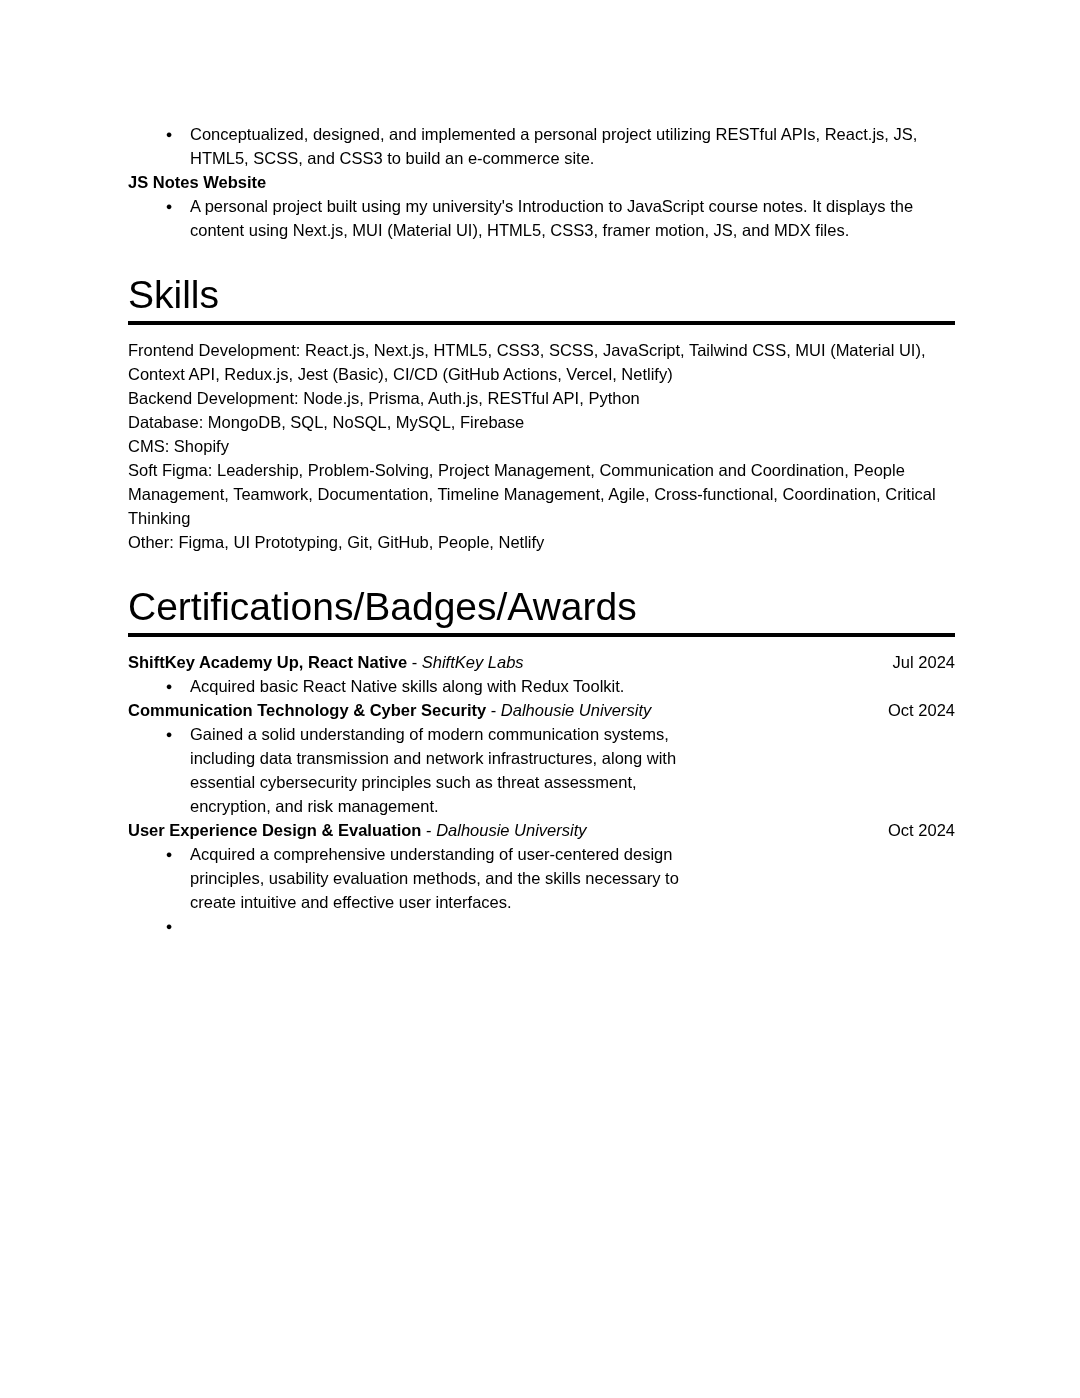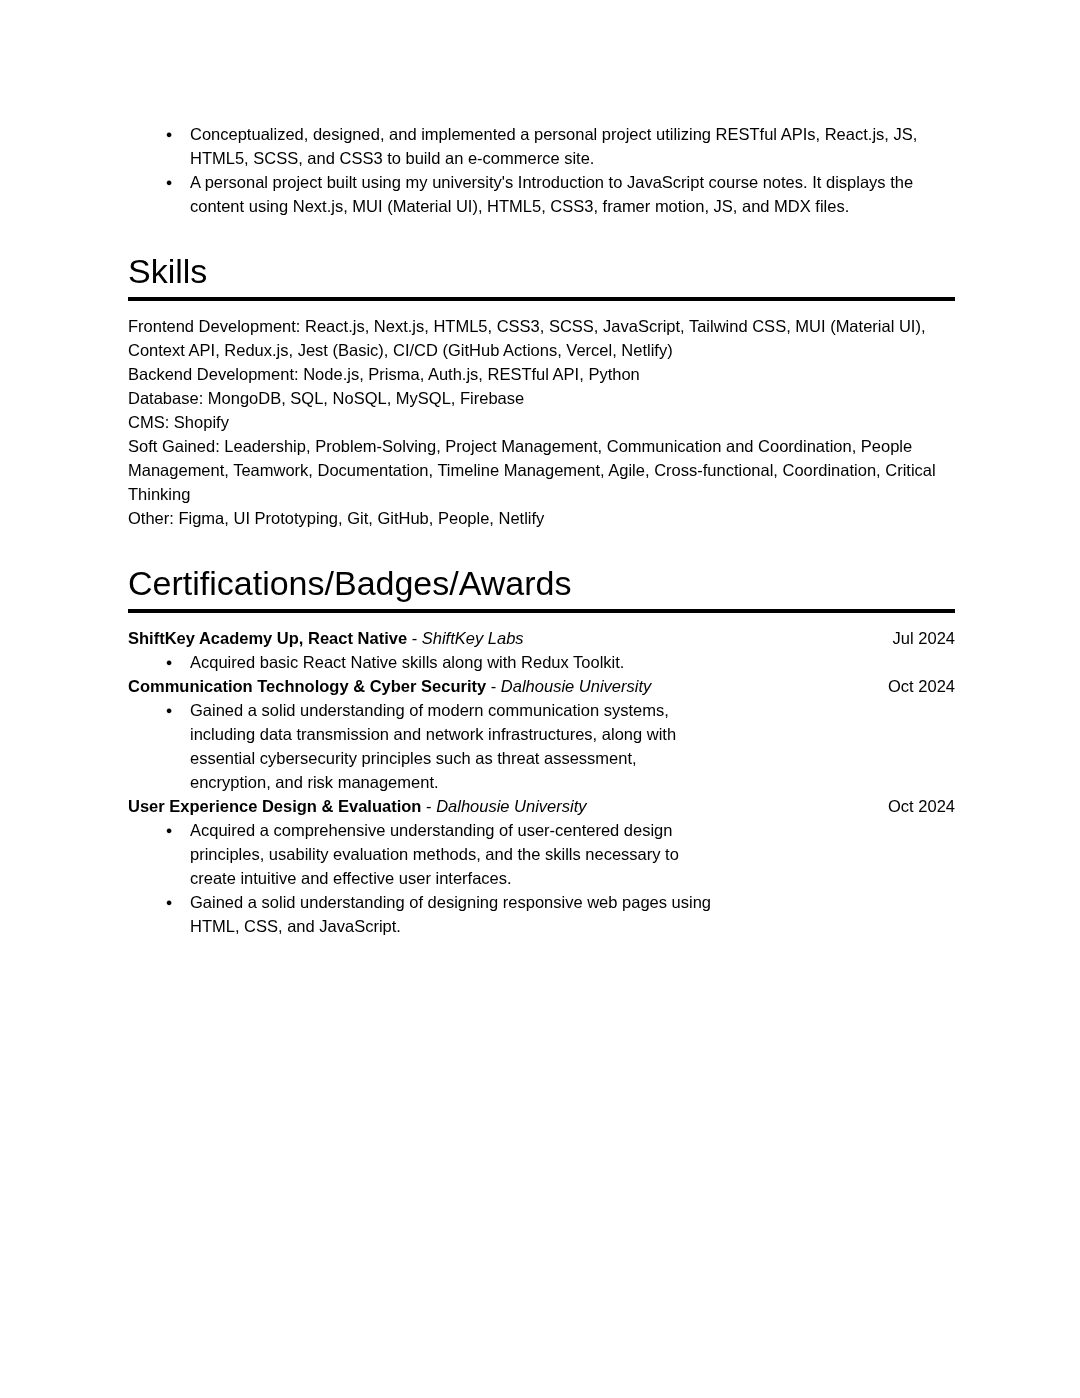--- a/index.html
+++ b/index.html
@@ -31,21 +31,21 @@
     text-align: center;
     font-size: 11px;
     line-height: 24px;
   }
   
   .subheading { margin: 0; font-weight: bold; }
   
   .section-heading {
     margin: 36px 0 13px 0;
     font-weight: 400;
-    font-size: 34px;
+    font-size: 39px;
     line-height: 34px;
     padding-bottom: 9px;
     border-bottom: 4.5px solid #000000;
     letter-spacing: 0;
   }
   .certs-section .section-heading { }
   
   .skill-line { margin: 0; }
   .skill-line strong { font-weight: normal; }
   
@@ -58,32 +58,33 @@
 </style>
 </head>
 <body>
 
 <div class="page">
 
   <section class="projects-section">
     <ul class="bullets">
       <li><span class="bullet-marker">●</span><span class="bullet-text">Conceptualized, designed, and implemented a personal project utilizing RESTful APIs, React.js, JS, HTML5, SCSS, and CSS3 to build an e-commerce site.</span></li>
     </ul>
+    <p class="subheading">JS Notes Website</p>
     <ul class="bullets">
       <li><span class="bullet-marker">●</span><span class="bullet-text">A personal project built using my university's Introduction to JavaScript course notes. It displays the content using Next.js, MUI (Material UI), HTML5, CSS3, framer motion, JS, and MDX files.</span></li>
     </ul>
   </section>
 
   <section class="skills-section">
     <h2 class="section-heading">Skills</h2>
     <p class="skill-line"><strong>Frontend Development</strong><span>: </span><span>React.js, Next.js, HTML5, CSS3, SCSS, JavaScript, Tailwind CSS, MUI (Material UI), Context API, Redux.js, Jest (Basic), CI/CD (GitHub Actions, Vercel, Netlify)</span></p>
     <p class="skill-line"><strong>Backend Development</strong><span>: </span><span>Node.js, Prisma, Auth.js, RESTful API, Python</span></p>
     <p class="skill-line"><strong>Database</strong><span>: </span><span>MongoDB, SQL, NoSQL, MySQL, Firebase</span></p>
     <p class="skill-line"><strong>CMS</strong><span>: </span><span>Shopify</span></p>
-    <p class="skill-line"><strong>Soft Gained</strong><span>: </span><span>Leadership, Problem-Solving, Project Management, Communication and Coordination, People Management, Teamwork, Documentation, Timeline Management, Agile, Cross-functional, Coordination, Critical Thinking</span></p>
+    <p class="skill-line"><strong>Soft Figma</strong><span>: </span><span>Leadership, Problem-Solving, Project Management, Communication and Coordination, People Management, Teamwork, Documentation, Timeline Management, Agile, Cross-functional, Coordination, Critical Thinking</span></p>
     <p class="skill-line"><strong>Other</strong><span>: </span><span>Figma, UI Prototyping, Git, GitHub, People, Netlify</span></p>
   </section>
 
   <section class="certs-section">
     <h2 class="section-heading">Certifications/Badges/Awards</h2>
 
     <div class="cert">
       <div class="cert-header">
         <p class="cert-title-line"><strong>ShiftKey Academy Up, React Native</strong><span> - </span><em>ShiftKey Labs</em></p>
         <span class="cert-date">Jul 2024</span>
@@ -108,18 +109,18 @@
         <p class="cert-title-line"><strong>User Experience Design &amp; Evaluation</strong><span> - </span><em>Dalhousie University</em></p>
         <span class="cert-date">Oct 2024</span>
       </div>
       <ul class="bullets">
         <li><span class="bullet-marker">●</span><span class="bullet-text">Acquired a comprehensive understanding of user-centered design principles, usability evaluation methods, and the skills necessary to create intuitive and effective user interfaces.</span></li>
       </ul>
     </div>
 
     <div class="cert">
       <ul class="bullets">
-        <li><span class="bullet-marker">●</span><span class="bullet-text">Gained a solid understanding of designing responsive web pages using HTML, CSS, and JavaScript.</span></li>
+        <li><span class="bullet-marker">●</span></li>
       </ul>
     </div>
   </section>
 
 </div>
 
 </body></html>

